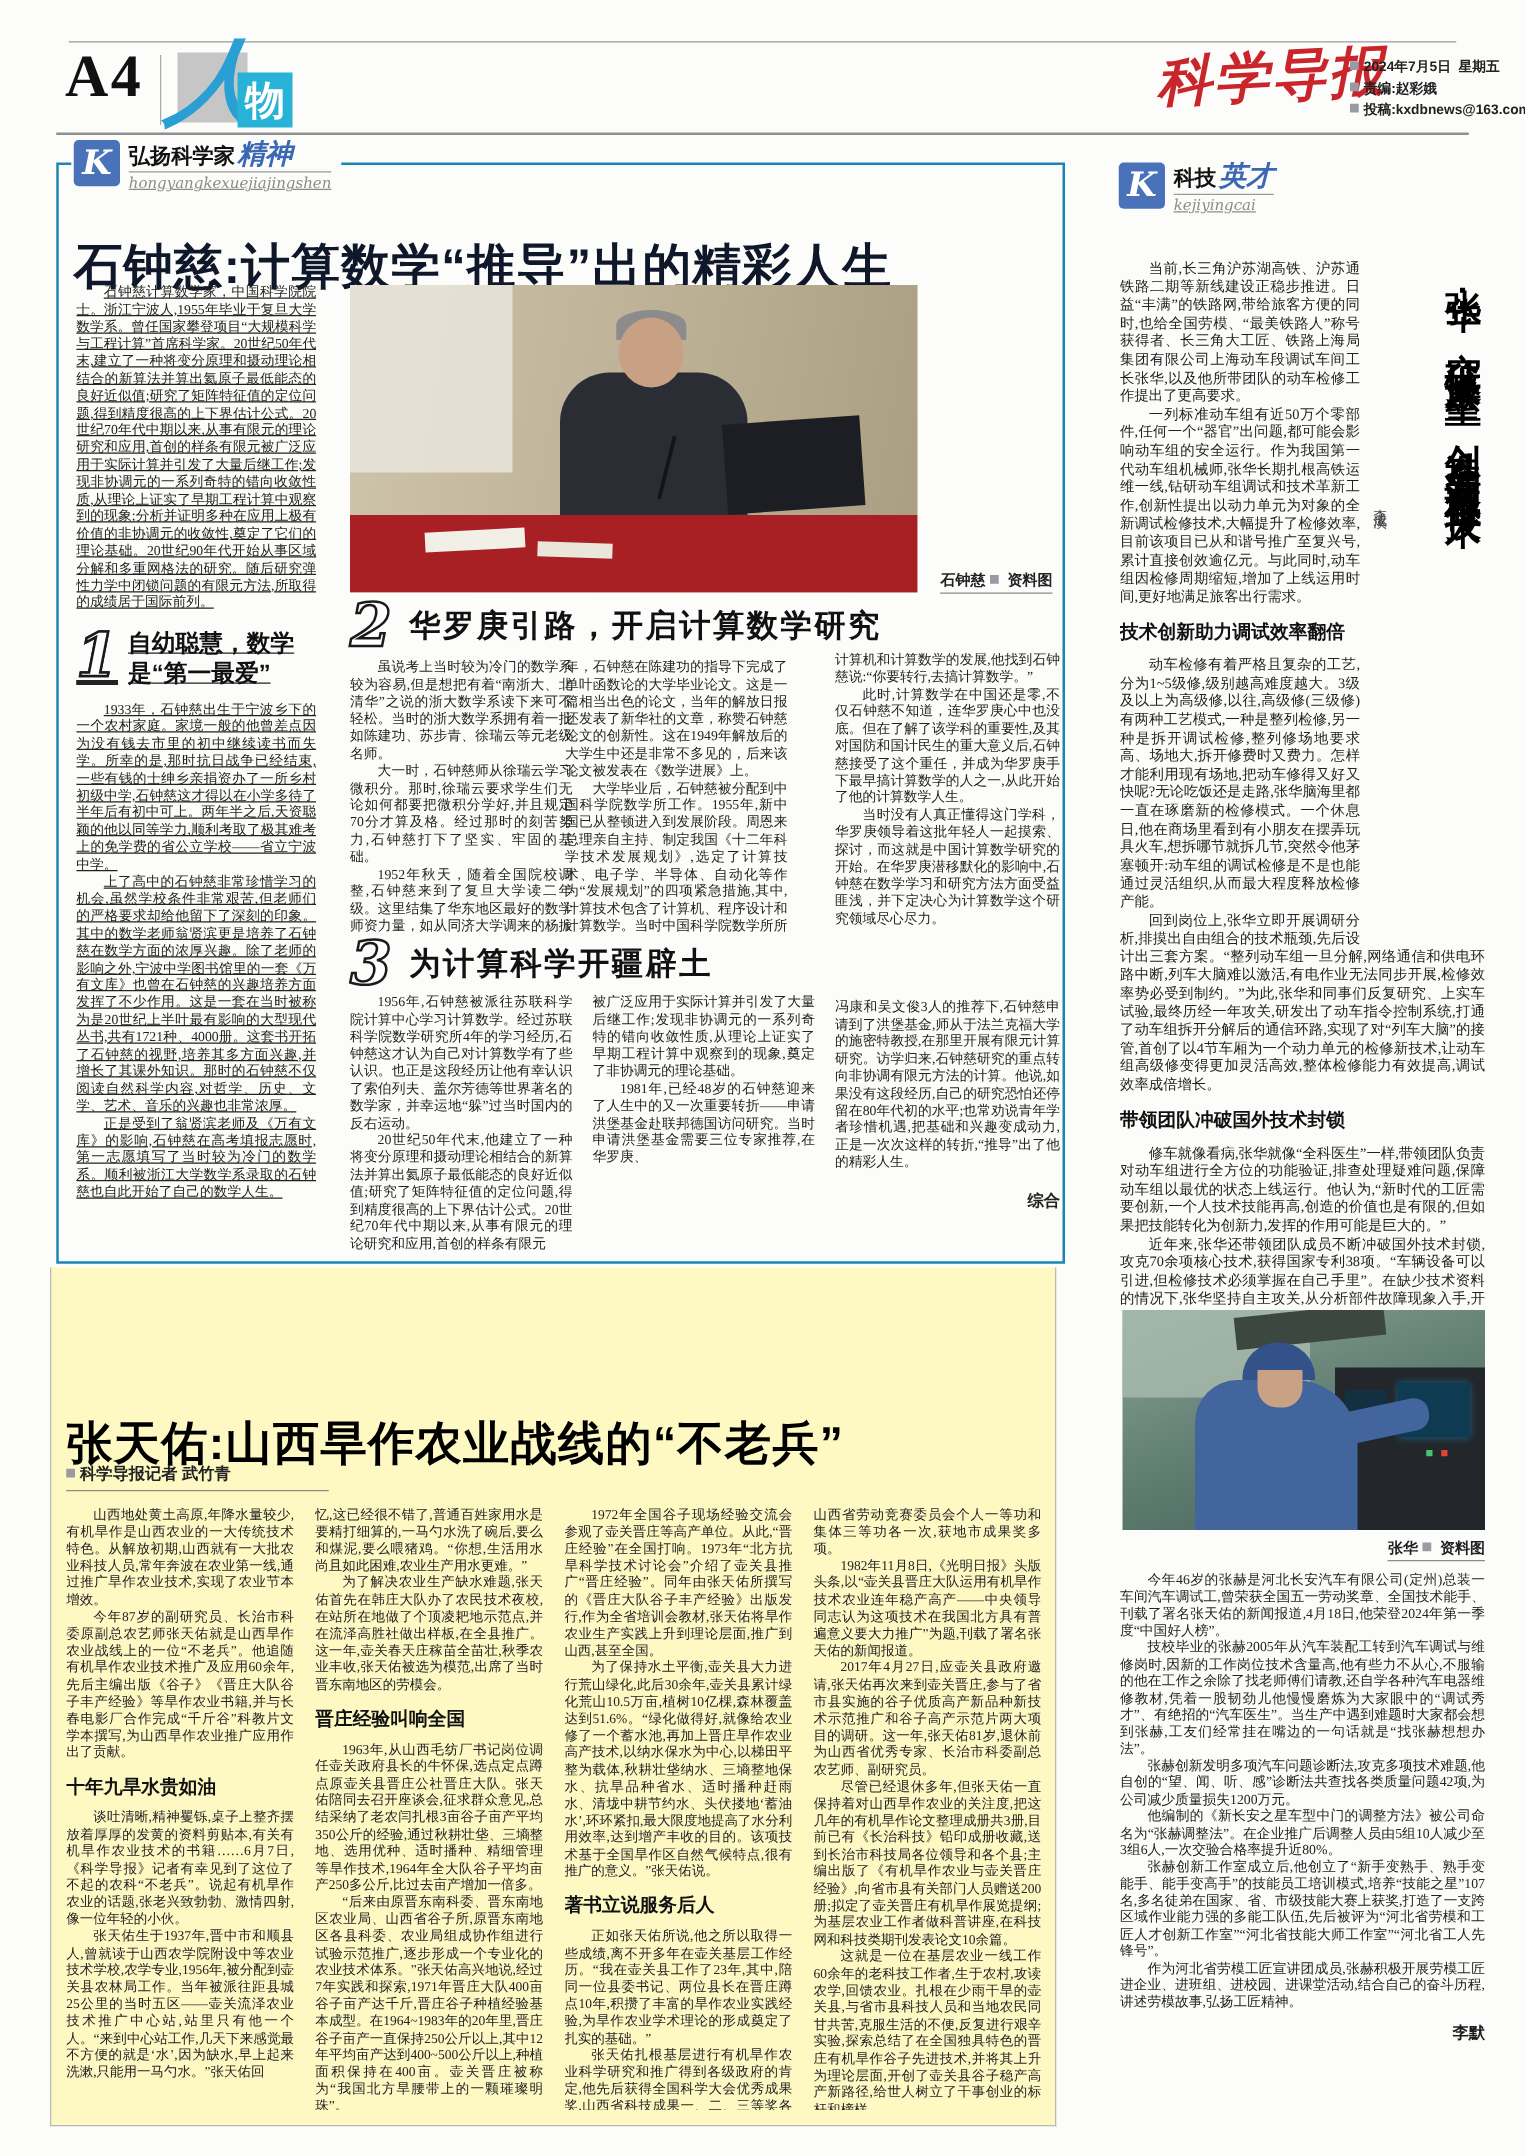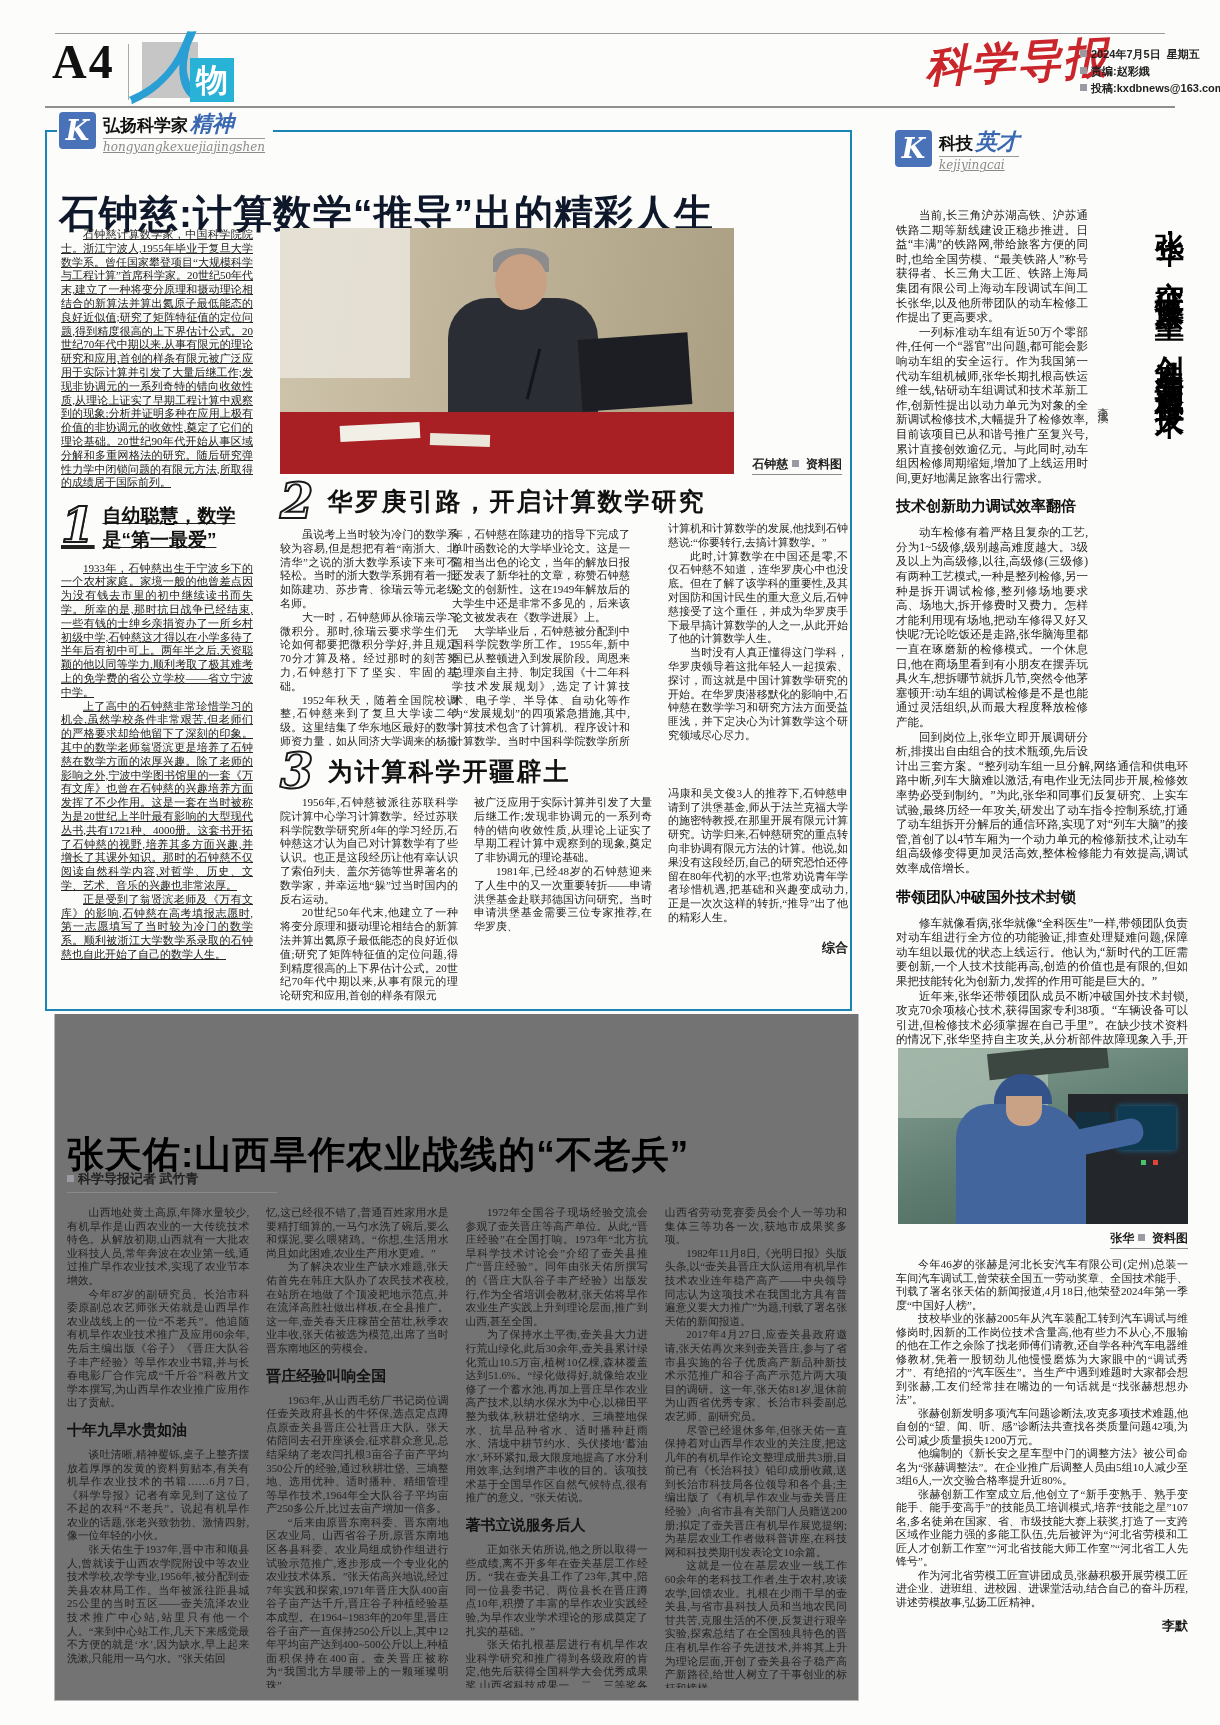--- a/index.html
+++ b/index.html
@@ -54,37 +54,37 @@
   .ph1-paper2{position:absolute;left:150px;bottom:28px;width:60px;height:12px;background:#eae6da;transform:rotate(2deg);}
   .ph1-mic{position:absolute;left:252px;top:120px;width:3px;height:52px;background:#14151a;transform:rotate(14deg);}
   .caption{font:bold 12px/1 "Liberation Sans",sans-serif;color:#222;}
   .caption .cap-in{display:inline-block;border-bottom:1px solid #8a8a8a;padding-bottom:4px;}
   .cap1{position:absolute;left:443px;top:326px;width:352px;text-align:right;}
   .sec2-head{position:absolute;left:233px;top:348px;width:430px;display:flex;gap:14px;align-items:center;}
   .sec23-title{font:bold 25px/1.1 "Liberation Sans",sans-serif;letter-spacing:2px;color:#111;white-space:nowrap;}
   .colA1{position:absolute;left:233px;top:396px;width:178px;height:218px;overflow:hidden;}
   .colB1{position:absolute;left:405px;top:396px;width:178px;height:218px;overflow:hidden;font-family:Liberation Serif, serif;}
   .colC {position:absolute;left:621px;top:390px;width:180px;height:478px;overflow:hidden;}
-  .colC .gap{margin-top:44px;}
+  .colC .gap{margin-top:57px;}
   .sec3-head{position:absolute;left:233px;top:618px;width:400px;display:flex;gap:14px;align-items:center;}
   .colA2{position:absolute;left:233px;top:664px;width:178px;height:206px;overflow:hidden;}
   .colB2{position:absolute;left:427px;top:664px;width:178px;height:206px;overflow:hidden;}
   .tail{text-align:right;font:bold 13px "Liberation Sans",sans-serif;margin-top:14px;}
 
   
   .slogan-l-line{left:62px;top:1053px;width:200px;height:1px;background:#aaa;}
   .slogan-r-line{left:600px;top:1053px;width:235px;height:1px;background:#aaa;}
   .slogan{left:268px;top:1016px;width:330px;text-align:left;}
   .slogan-row{display:flex;align-items:center;gap:8px;}
   .slogan-text{position:relative;font:900 23px/1.2 "Liberation Sans",sans-serif;color:#101010;white-space:nowrap;}
   .slogan-text .swoosh{position:absolute;left:-6px;bottom:-4px;width:105%;height:7px;background:#2196c9;transform:skew(-30deg);z-index:-1;}
   .slogan-sub{font:bold 16px/1.2 "Liberation Sans",sans-serif;color:#222;margin:8px 0 0 120px;white-space:nowrap;}
 
   
-  .zty-box{left:54px;top:1014px;width:803px;height:686px;border:1px solid #b9b9b9;border-top:none;background:#737373;text-decoration:underline;}
+  .zty-box{left:40px;top:1014px;width:803px;height:686px;border:1px solid #b9b9b9;border-top:none;background:#fef9c3;text-decoration:underline;}
   .zty-headline{position:absolute;left:12px;top:90px;width:780px;font:900 37px/1.1 "Liberation Sans",sans-serif;color:#000;letter-spacing:1px;white-space:nowrap;}
   .zty-byline{position:absolute;left:12px;top:158px;width:210px;font:bold 13px/1 "Liberation Sans",sans-serif;color:#222;border-bottom:1px solid #8a8a8a;padding-bottom:7px;}
   .zty-cols{position:absolute;left:12px;top:192px;width:780px;height:482px;display:flex;gap:17px;overflow:hidden;}
   .zty-col{flex:1 1 0;overflow:hidden;}
   .zty-col p{margin:0;text-indent:2em;text-align:justify;font:10.8px/13.6px "Liberation Serif",serif;color:#222;}
   .zty-col p.cont{text-indent:0;}
   .zty-sub{font:bold 15px/1.2 "Liberation Sans",sans-serif;color:#111;margin:11px 0 9px;}
 
   
   .right-badge{left:893px;top:128px;}

